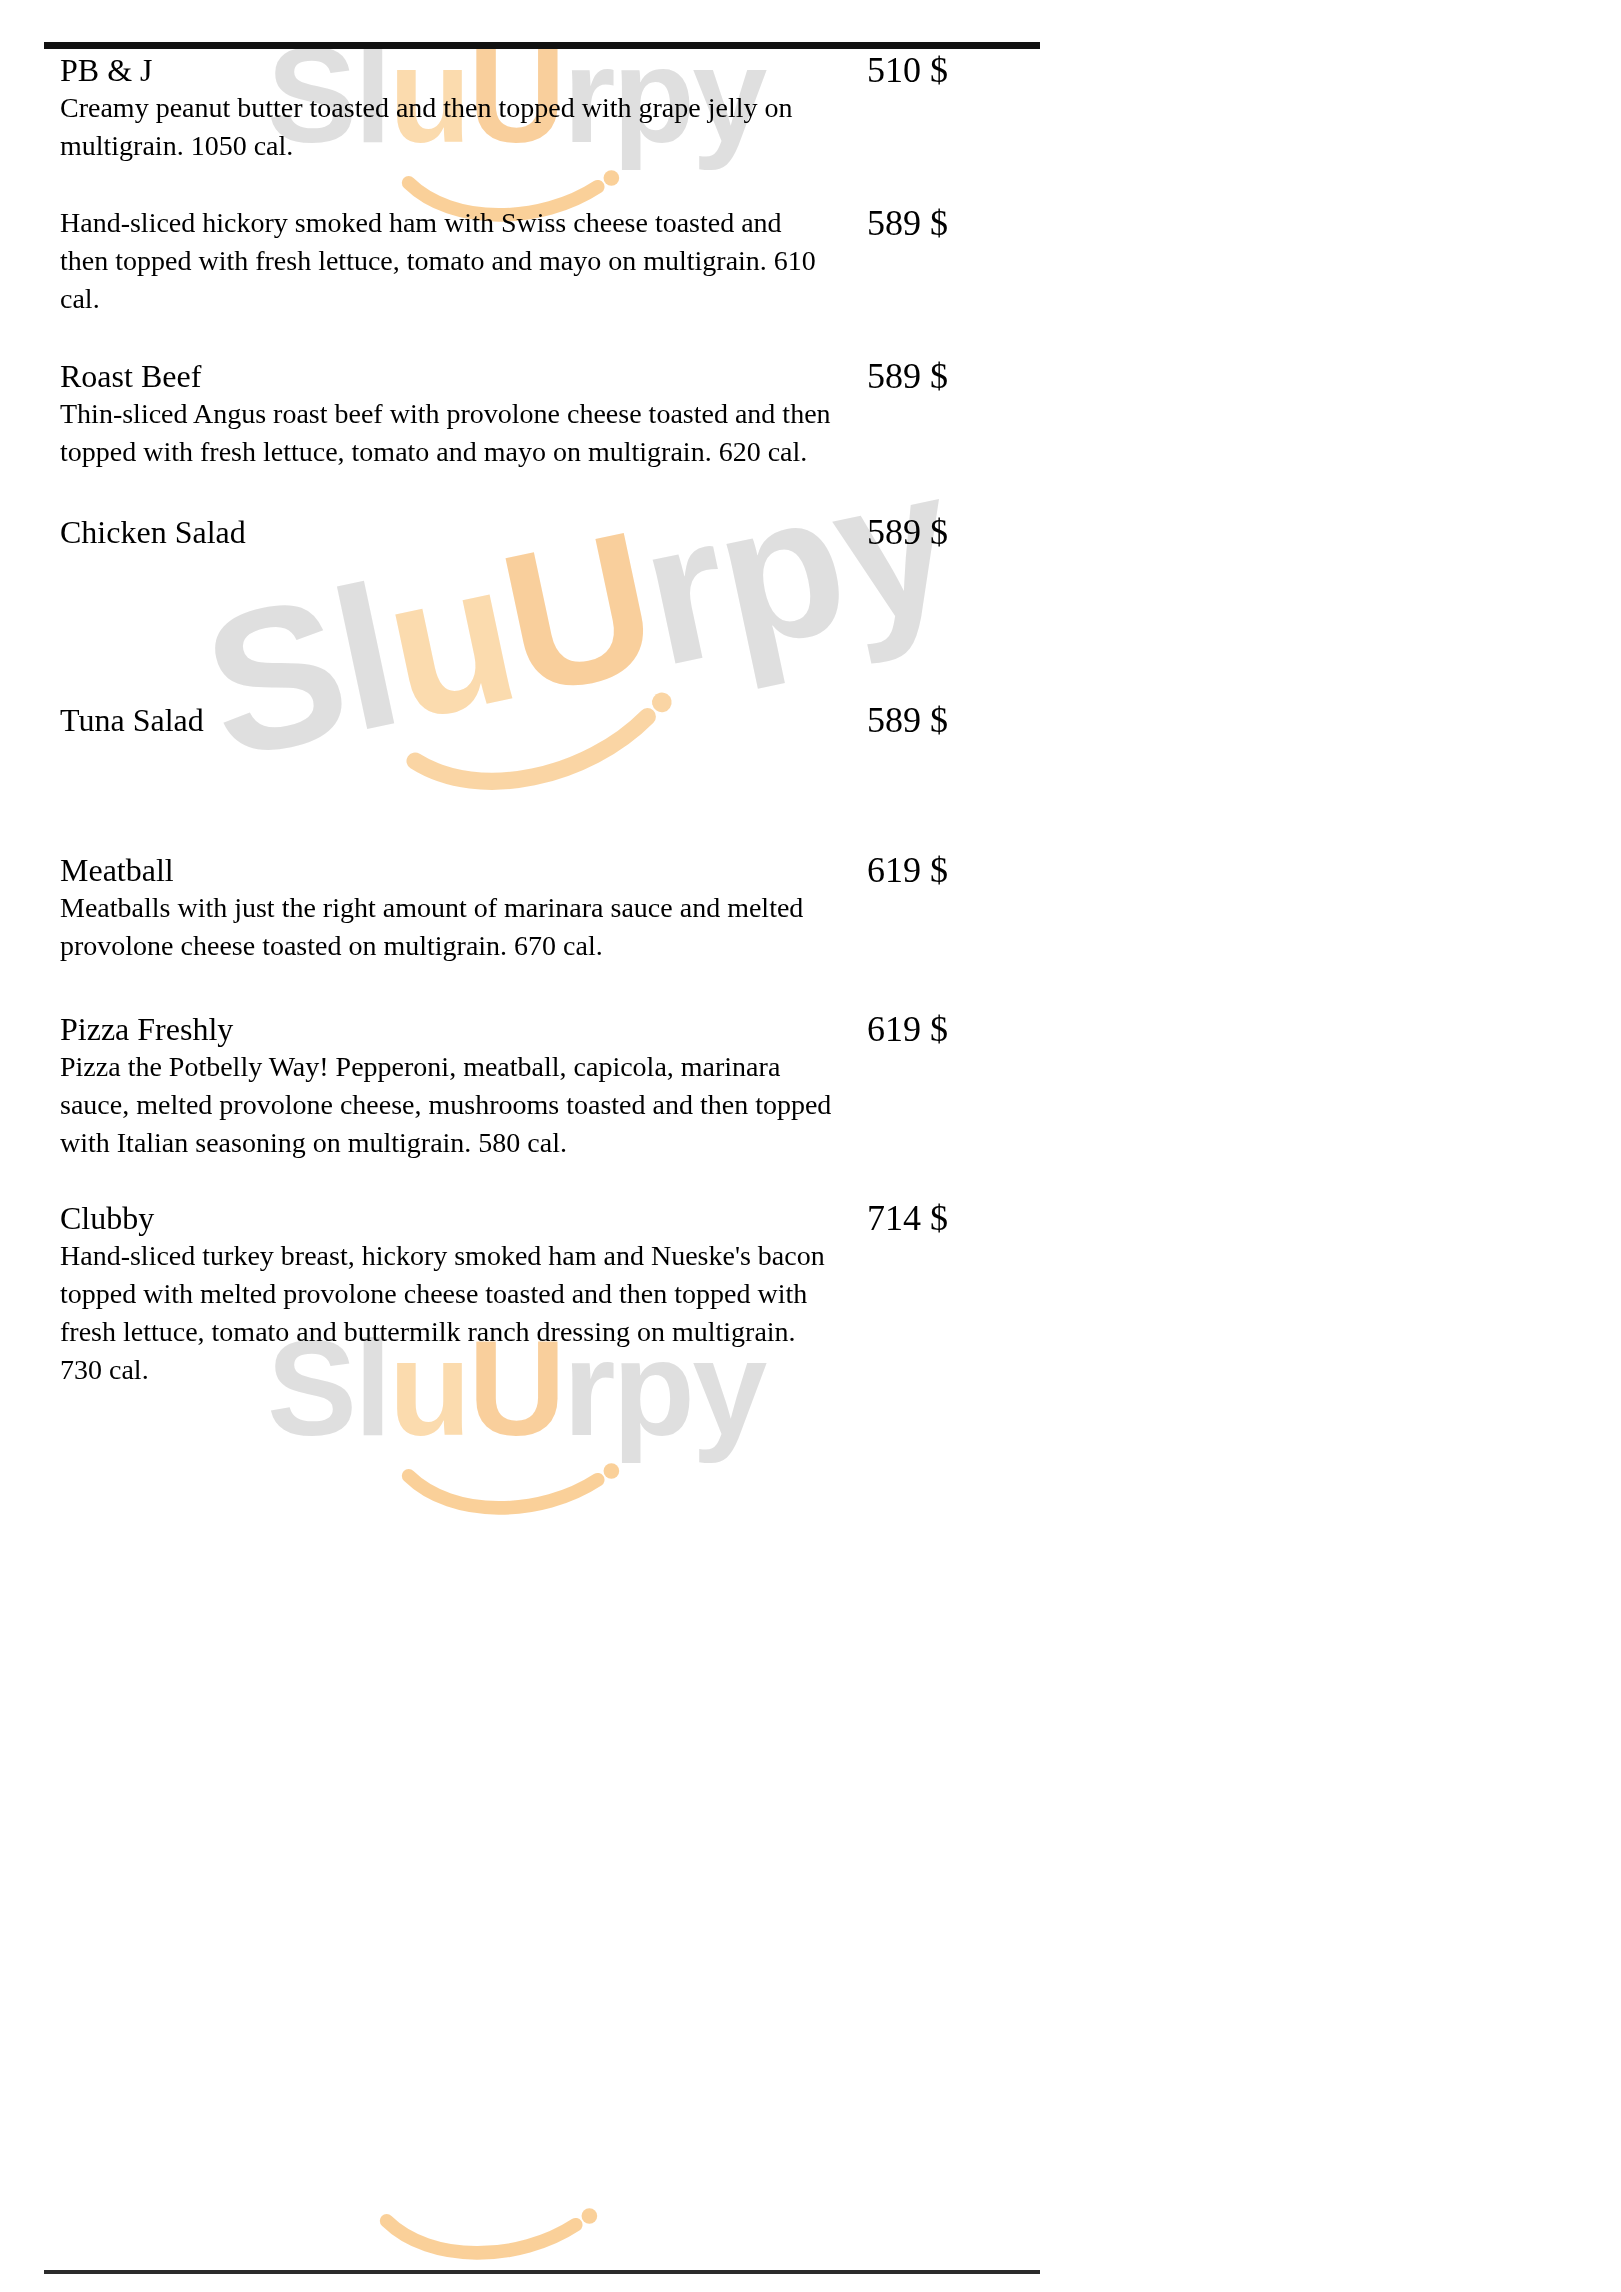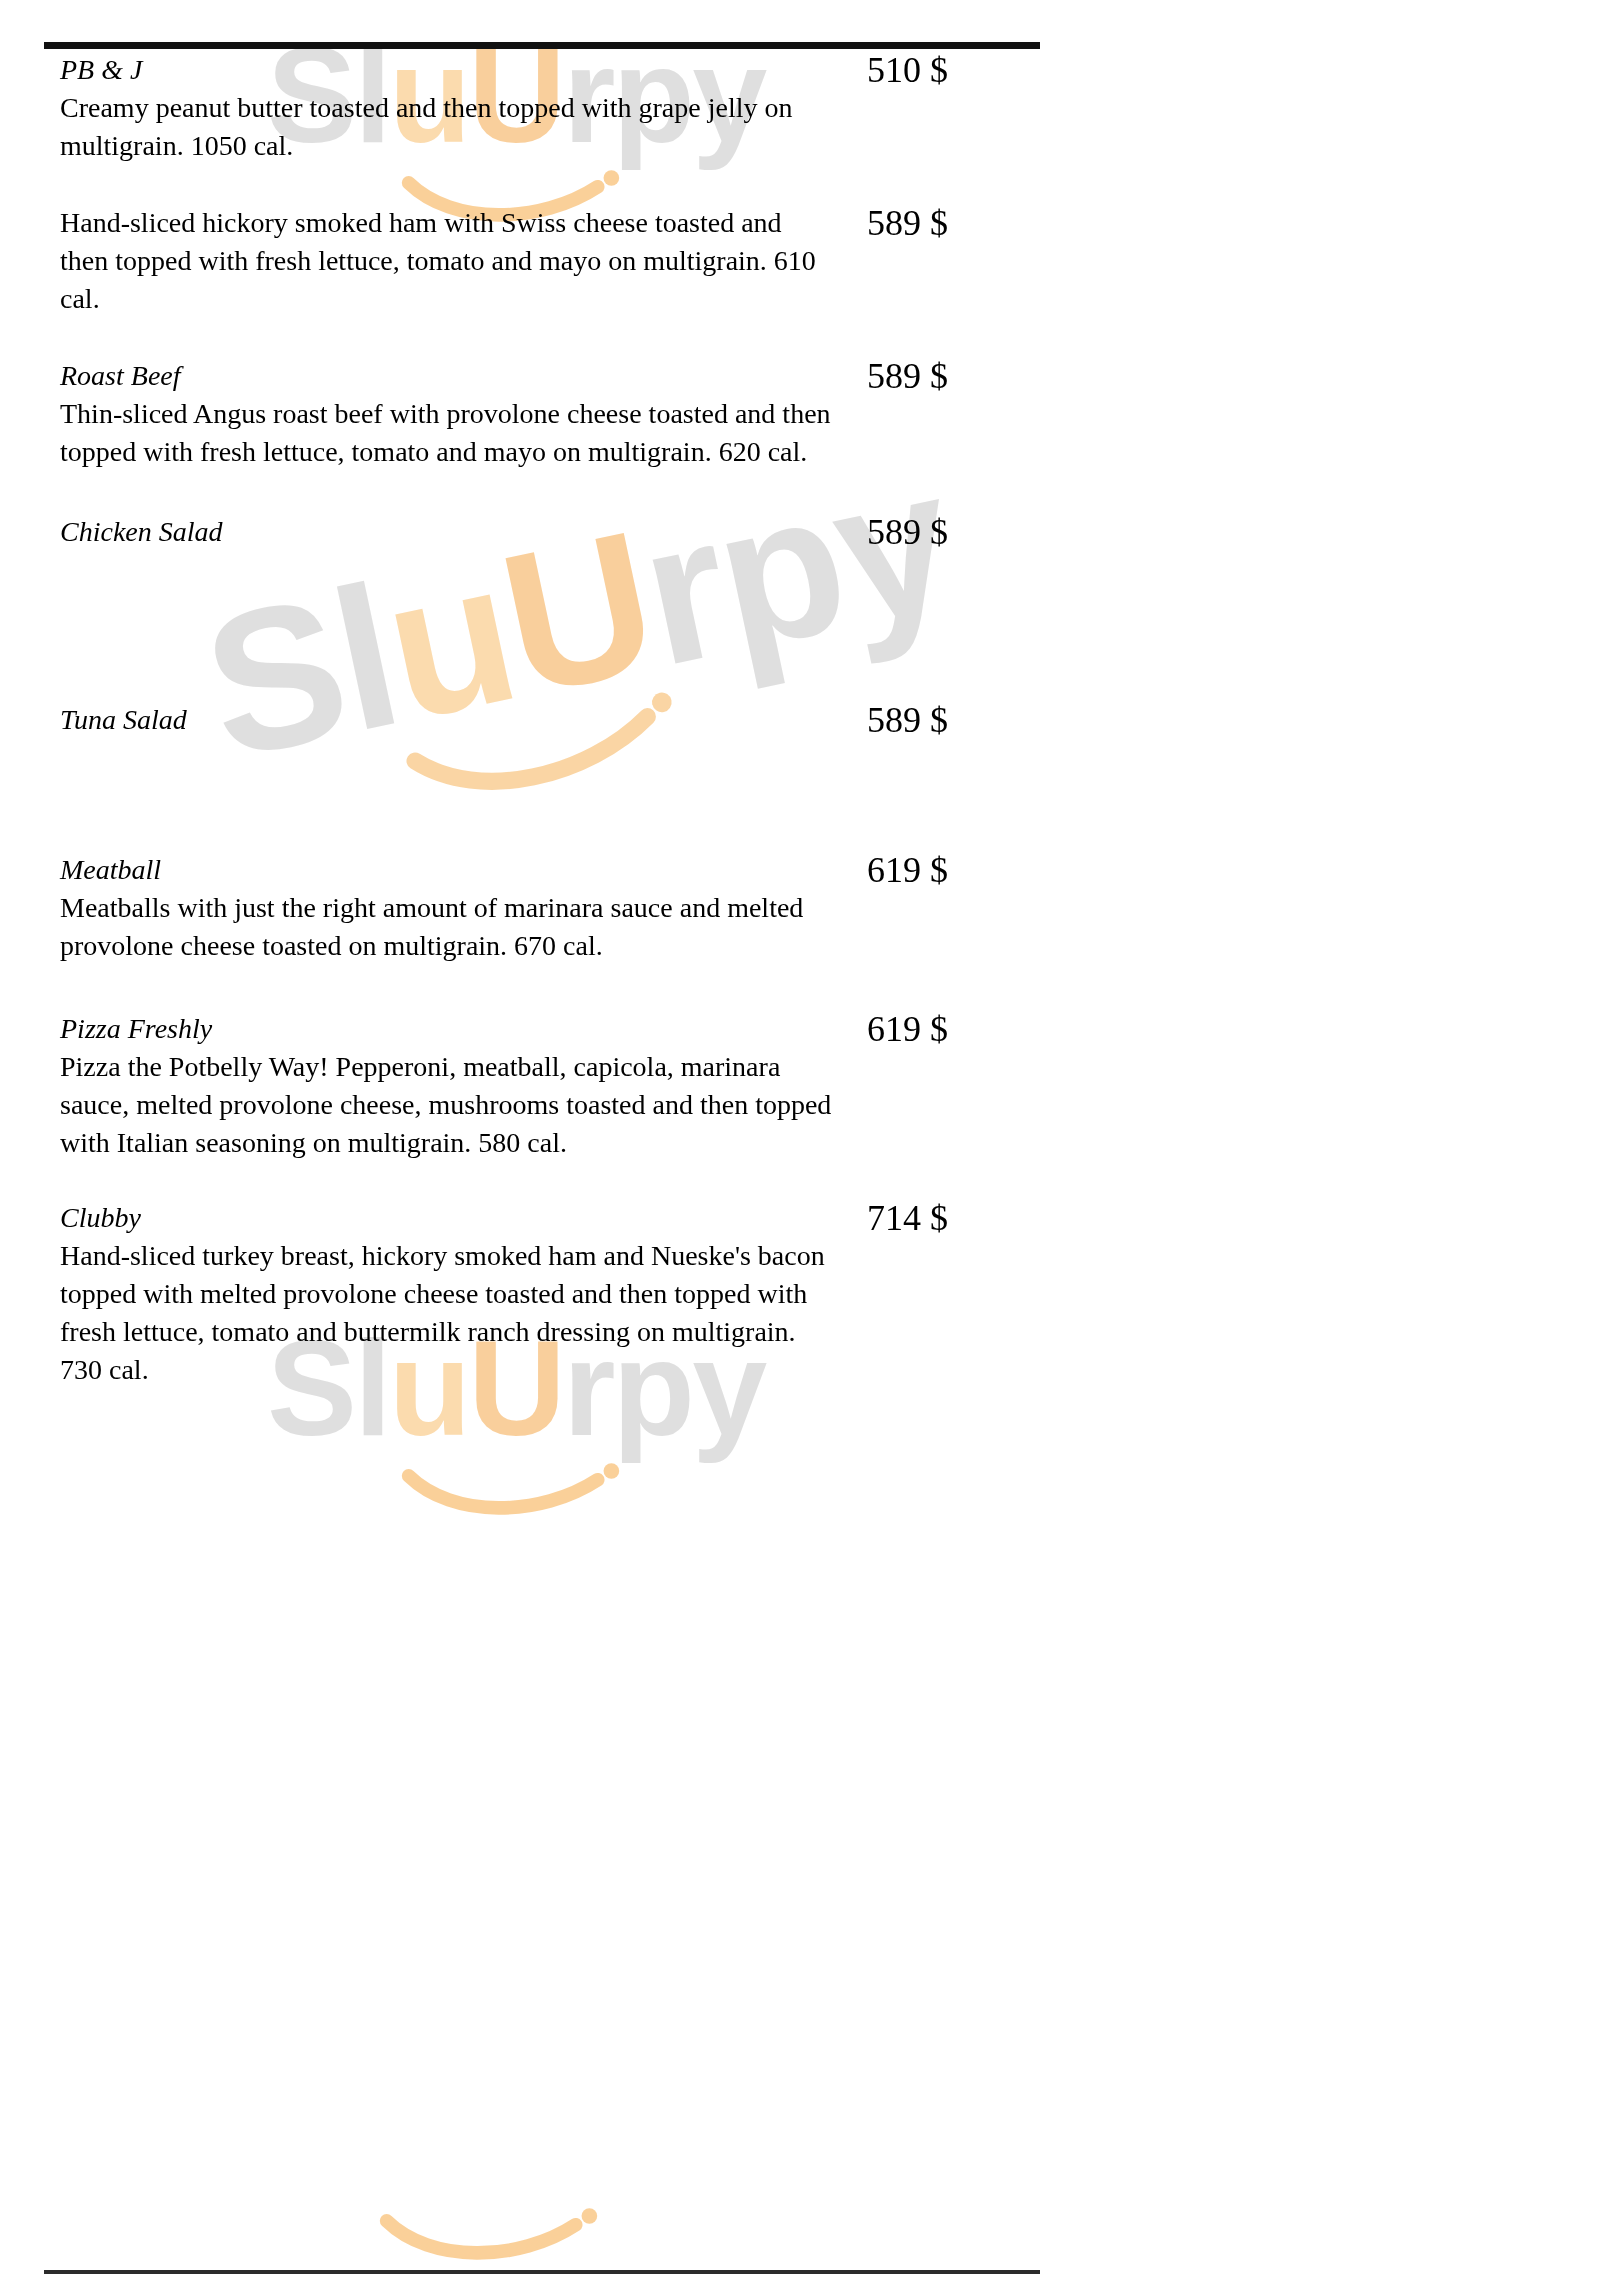--- a/index.html
+++ b/index.html
@@ -30,23 +30,22 @@
   }
 
   
   .menu-item {
     position: absolute;
     left: 60px;
     width: 941px;
     z-index: 2;
   }
   .item-name {
-    font-size: 28px;
+    font-size: 32px;
     line-height: 38px;
-    font-style: italic;
   }
   .item-price {
     position: absolute;
     left: 807px;
     top: 0;
     font-size: 36px;
     line-height: 38px;
     white-space: nowrap;
   }
   .item-desc {

